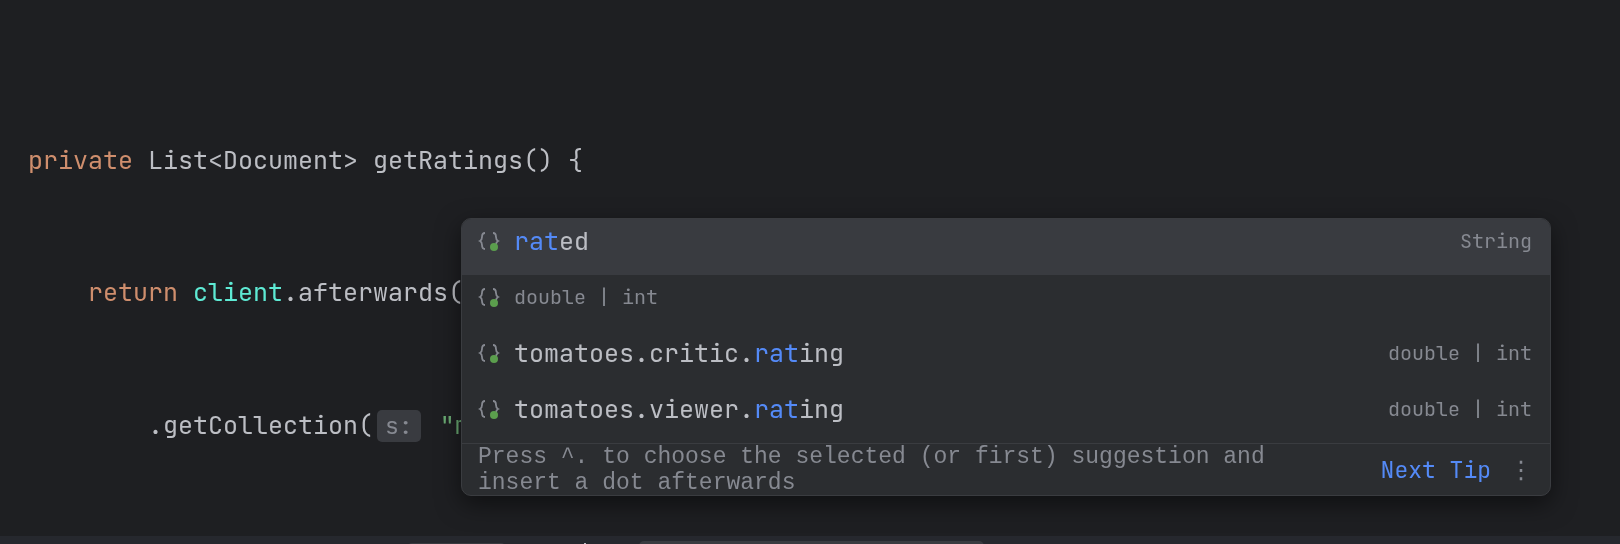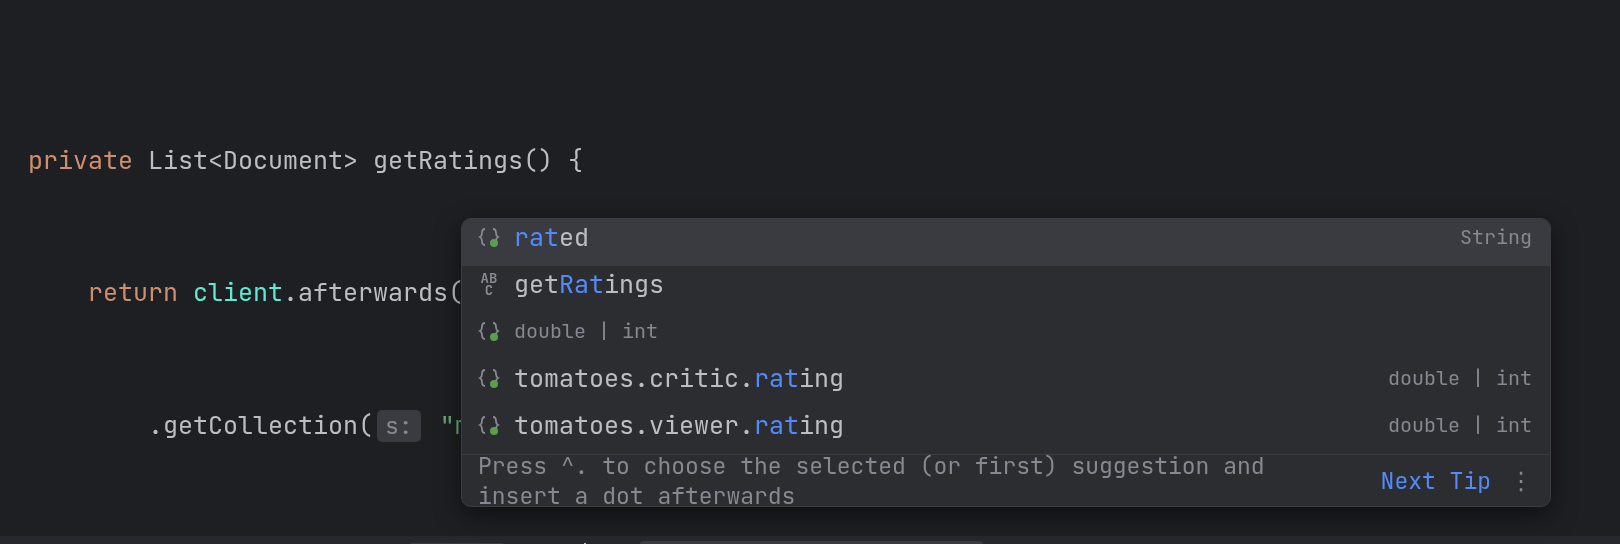--- a/index.html
+++ b/index.html
@@ -69,21 +69,21 @@
     border: 1px solid #3a3c40;
     border-radius: 10px;
     box-shadow: 0 8px 24px rgba(0,0,0,0.5);
     overflow: hidden;
     font-size: 25px;
   }
   .popup-row {
     display: flex;
     align-items: center;
     padding: 8px 18px 20px 14px;
-    height: 47px;
+    height: 56px;
   }
   .popup-row.selected { background: #393b40; }
   .popup-icon {
     width: 26px;
     height: 26px;
     margin-right: 12px;
     flex-shrink: 0;
     display: flex;
     align-items: center;
     justify-content: center;
@@ -93,21 +93,21 @@
   .popup-type { color: #868991; font-size: 20px; }
   .popup-footer {
     display: flex;
     align-items: center;
     padding: 10px 16px;
     border-top: 1px solid #3a3c40;
     color: #868991;
     font-size: 23px;
     height: 52px;
   }
-  .popup-footer-text { flex: 1; }
+  .popup-footer-text { flex: 1; font-family: Liberation Mono, monospace; }
   .next-tip { color: #548af7; margin-left: 32px; cursor: pointer; }
   .popup-more {
     color: #868991;
     font-size: 24px;
     margin-left: 18px;
     letter-spacing: 1px;
   }
   .braces-icon svg { display:block; }
   .abc-icon {
     color: #868991;
@@ -136,25 +136,20 @@
       <svg width="22" height="22" viewBox="0 0 22 22">
           <path d="M7 3 Q4 3 4 7 Q4 10 2 11 Q4 12 4 15 Q4 19 7 19" fill="none" stroke="#868991" stroke-width="1.8"></path>
           <path d="M15 3 Q18 3 18 7 Q18 10 20 11 Q18 12 18 15 Q18 19 15 19" fill="none" stroke="#868991" stroke-width="1.8"></path>
           <circle cx="16" cy="17" r="4" fill="#5b9e4d"></circle>
         </svg>
     </span>
     <span class="popup-label"><span class="match">rat</span><span>ed</span></span>
     <span class="popup-type">String</span>
   </div>
   <div class="popup-row">
-    <span class="popup-icon abc-icon">AB<br>C</span>
-    <span class="popup-label"><span>get</span><span class="match">Rat</span><span>ings</span></span>
-    <span class="popup-type"></span>
-  </div>
-  <div class="popup-row">
     <span class="popup-icon braces-icon">
       <svg width="22" height="22" viewBox="0 0 22 22">
           <path d="M7 3 Q4 3 4 7 Q4 10 2 11 Q4 12 4 15 Q4 19 7 19" fill="none" stroke="#868991" stroke-width="1.8"></path>
           <path d="M15 3 Q18 3 18 7 Q18 10 20 11 Q18 12 18 15 Q18 19 15 19" fill="none" stroke="#868991" stroke-width="1.8"></path>
           <circle cx="16" cy="17" r="4" fill="#5b9e4d"></circle>
         </svg>
     </span>
     <span class="popup-type">double | int</span>
   </div>
   <div class="popup-row">

